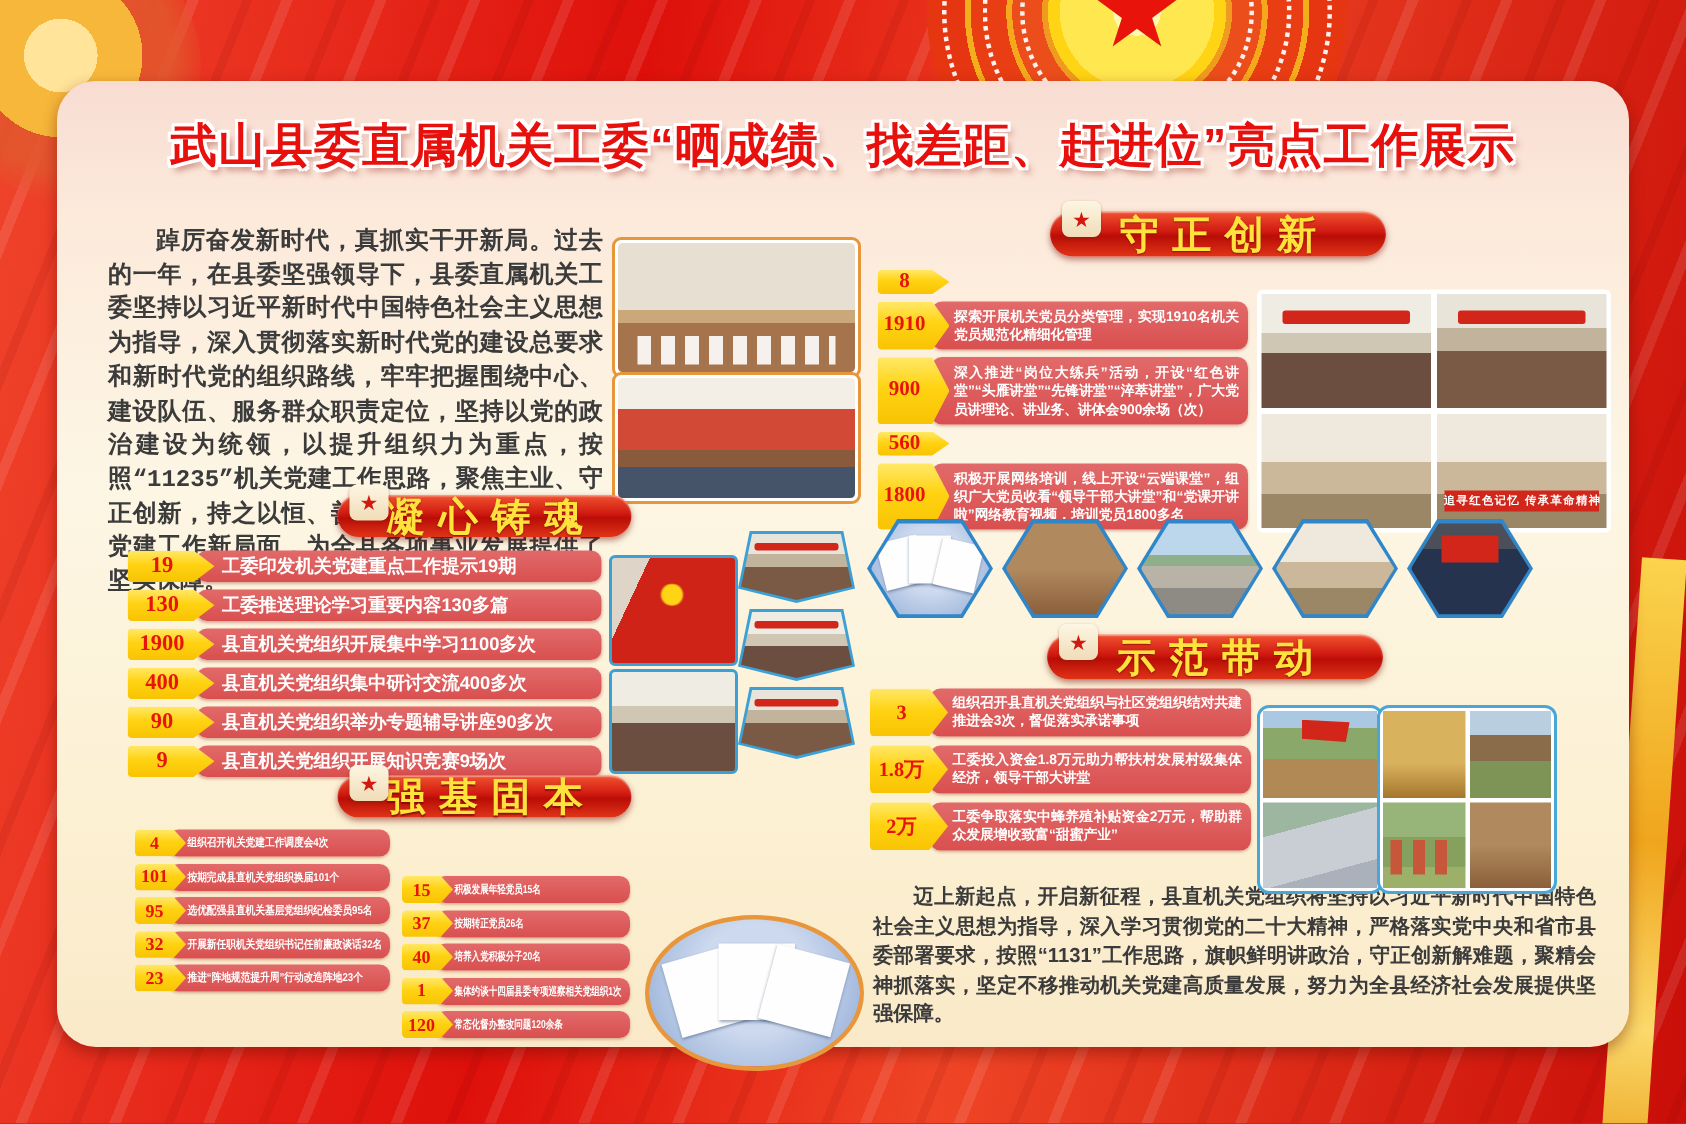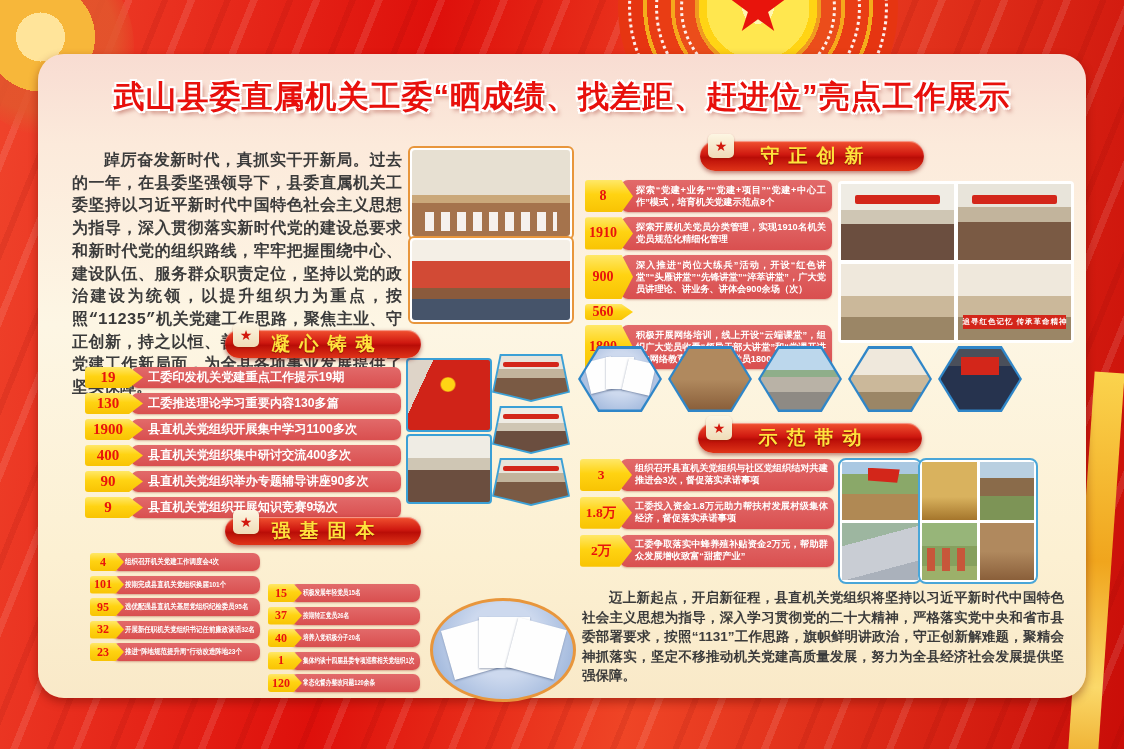--- a/index.html
+++ b/index.html
@@ -30,21 +30,21 @@
     font-size:31px;font-weight:bold;color:#e8100c;letter-spacing:1px;
     text-shadow:2px 0 0 #fff,-2px 0 0 #fff,0 2px 0 #fff,0 -2px 0 #fff,2px 2px 0 #fff,-2px -2px 0 #fff,-2px 2px 0 #fff,2px -2px 0 #fff,3px 4px 4px rgba(150,30,20,.5);}
   
   .para{position:absolute;z-index:4;color:#3b3b3b;font-weight:bold;text-align:justify;text-indent:2em;}
   .p-intro{left:72px;top:150px;width:330px;font-size:16px;line-height:1.42;font-family:Liberation Mono, monospace;}
   .p-outro{left:582px;top:588px;width:482px;font-size:13.5px;line-height:1.45;}
   
   .banner{position:absolute;z-index:5;height:28px;border-radius:15px;display:flex;align-items:center;justify-content:center;
     background:linear-gradient(180deg,#f25230 0%,#cf1910 45%,#b90d07 55%,#e03418 100%);
     box-shadow:0 2px 4px rgba(120,10,5,.5), inset 0 1px 1px rgba(255,255,255,.45);}
-  .banner .txt{color:#ffe23c;font-weight:bold;font-size:19px;letter-spacing:9px;text-indent:9px;text-shadow:0 1px 1px rgba(90,0,0,.6);}
+  .banner .txt{color:#ffe23c;font-weight:bold;font-size:26px;letter-spacing:9px;text-indent:9px;text-shadow:0 1px 1px rgba(90,0,0,.6);}
   .star-tab{position:absolute;left:8px;top:-7px;width:26px;height:24px;border-radius:5px;
     background:linear-gradient(180deg,#fdf6e3,#f0dcb8);display:flex;align-items:center;justify-content:center;
     color:#d2190e;font-size:14px;box-shadow:0 1px 2px rgba(120,40,0,.4);}
   .bn-ningxin{left:225px;top:330px;width:196px;}
   .bn-qiangji{left:225px;top:517px;width:196px;}
   .bn-shouzheng{left:700px;top:141px;width:224px;height:30px;}
   .bn-shifan{left:698px;top:423px;width:224px;height:30px;}
   
   .rows{position:absolute;z-index:4;}
   .row{display:flex;align-items:stretch;}
@@ -72,21 +72,21 @@
   .rows-sz .row{margin-bottom:5px;}
   .rows-sz .tag{width:48px;}
   .rows-sz .num{font-size:14px;}
   .rows-sz .bar{font-size:9.2px;line-height:1.32;padding:4px 6px 4px 15px;text-align:justify;}
   .rows-sf{left:580px;top:459px;width:254px;}
   .rows-sf .row{margin-bottom:6px;}
   .rows-sf .tag{width:52px;}
   .rows-sf .num{font-size:13.5px;padding-right:10px;}
   .rows-sf .bar{font-size:9.2px;line-height:1.3;padding:4px 6px 4px 15px;text-align:justify;}
   
-  .photo{position:absolute;z-index:4;overflow:hidden;}
+  .photo{position:absolute;z-index:4;overflow:hidden;margin-top:12px;}
   .fr-orange{border:2px solid #e8963c;border-radius:6px;background:#fff;padding:2px;}
   .fr-orange .img{width:100%;height:100%;border-radius:3px;}
   .img, .cell{position:relative;overflow:hidden;}
   .lk-table{background:linear-gradient(180deg,#e7e0d2 0 52%,#caa87a 52% 62%,#a5734c 62% 100%);}
   .lk-table::after{content:"";position:absolute;left:8%;bottom:6%;width:84%;height:22%;
     background:repeating-linear-gradient(90deg,rgba(255,255,255,.9) 0 9px,rgba(255,255,255,0) 9px 16px);}
   .lk-redwall{background:linear-gradient(180deg,#f4efe6 0 26%,#d24a35 26% 60%,#8a5a3c 60% 74%,#46546a 74% 100%);}
   .lk-class{background:linear-gradient(180deg,#efece4 0 34%,#cfc6b4 34% 52%,#6b4e3f 52% 100%);}
   .lk-class2{background:linear-gradient(180deg,#e8e4da 0 30%,#c2b49c 30% 50%,#7a5a44 50% 100%);}
   .hasban::before{content:"";position:absolute;left:12%;right:12%;top:14%;height:12%;background:#d3261a;border-radius:2px;z-index:2;}
@@ -307,23 +307,20 @@
           <span class="t">常态化督办整改问题120余条</span>
         </div>
       </div>
   </div>
 
   <div class="rows rows-sz">
     <div class="row">
         <div class="tag">
           <span class="num">8</span>
         </div>
-        <div class="bar">
-          <span>探索“党建+业务”“党建+项目”“党建+中心工作”模式，培育机关党建示范点8个</span>
-        </div>
       </div>
     <div class="row">
         <div class="tag">
           <span class="num">1910</span>
         </div>
         <div class="bar">
           <span>探索开展机关党员分类管理，实现1910名机关党员规范化精细化管理</span>
         </div>
       </div>
     <div class="row">
@@ -356,21 +353,21 @@
         </div>
         <div class="bar">
           <span>组织召开县直机关党组织与社区党组织结对共建推进会3次，督促落实承诺事项</span>
         </div>
       </div>
     <div class="row">
         <div class="tag">
           <span class="num">1.8万</span>
         </div>
         <div class="bar">
-          <span>工委投入资金1.8万元助力帮扶村发展村级集体经济，督促落实承诺事项</span>
+          <span>工委投入资金1.8万元助力帮扶村发展村级集体经济，领导干部大讲堂</span>
         </div>
       </div>
     <div class="row">
         <div class="tag">
           <span class="num">2万</span>
         </div>
         <div class="bar">
           <span>工委争取落实中蜂养殖补贴资金2万元，帮助群众发展增收致富“甜蜜产业”</span>
         </div>
       </div>

